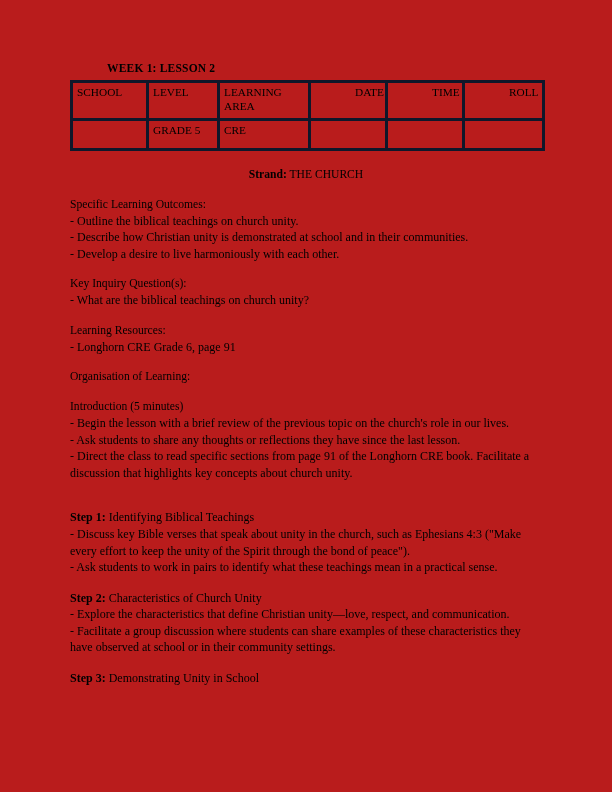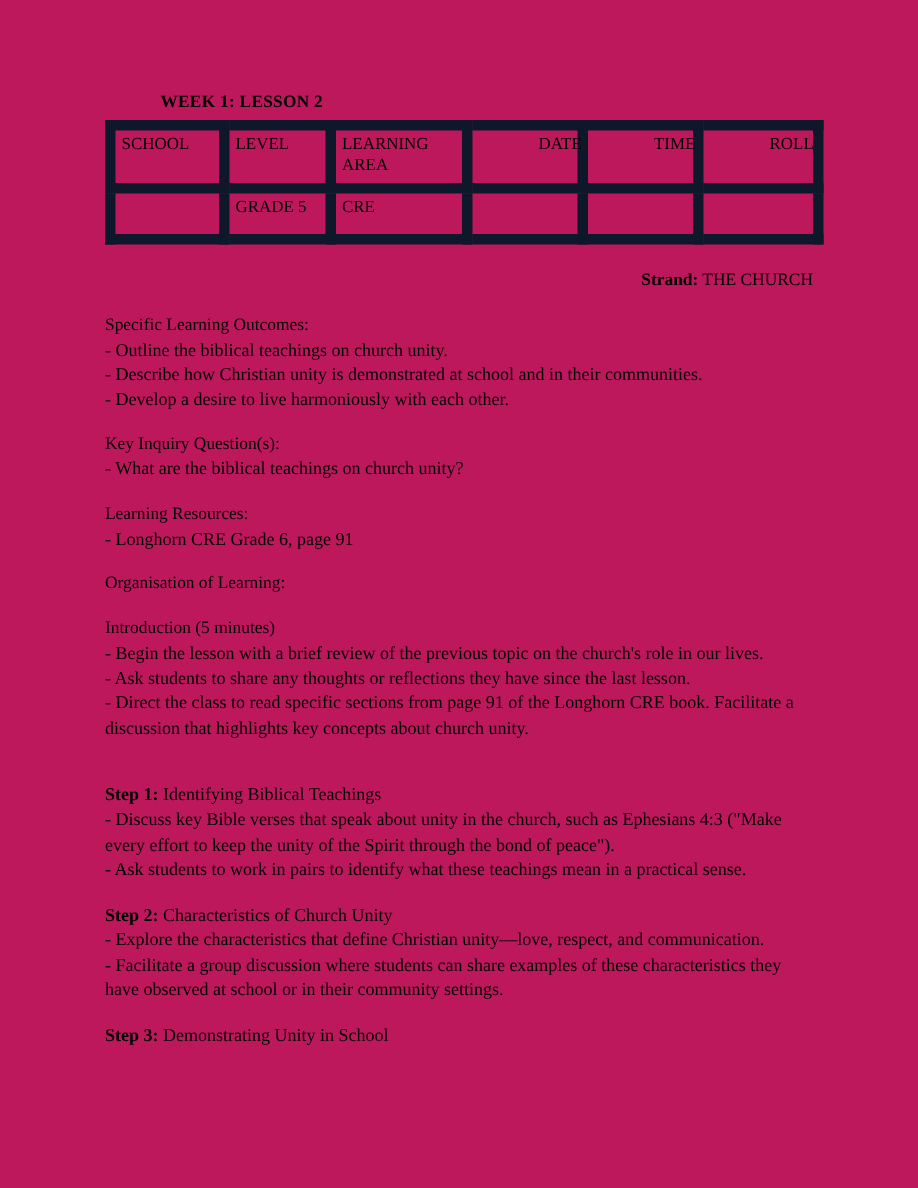--- a/index.html
+++ b/index.html
@@ -4,21 +4,21 @@
 <style>
   html, body {
     margin: 0;
     padding: 0;
     background: #ffffff;
   }
   .page {
     position: relative;
     width: 612px;
     height: 792px;
-    background: #be185d;
+    background: #b91c1c;
     font-family: "Liberation Serif", "DejaVu Serif", serif;
     color: #000000;
     box-sizing: border-box;
     overflow: hidden;
   }
   .content {
     position: absolute;
     left: 70px;
     top: 62px;
     width: 472px;
@@ -31,21 +31,21 @@
     margin-bottom: 5px;
     line-height: 1.1;
   }
   table.info-table {
     border-collapse: collapse;
     width: 472px;
     table-layout: fixed;
     margin-bottom: 16px;
   }
   table.info-table td {
-    border: 7px solid #0f172a;
+    border: 3px solid #0f172a;
     font-size: 11.3px;
     line-height: 1.28;
     padding: 2px 4px 3px 4px;
     vertical-align: top;
     height: 16px;
   }
   table.info-table td.right {
     text-align: right;
     padding-left: 44px;
   }
@@ -59,21 +59,21 @@
   col.c-level  { width: 71px; }
   col.c-area   { width: 91px; }
   col.c-date   { width: 77px; }
   col.c-time   { width: 77px; }
   col.c-roll   { width: 80px; }
 
   .line {
     font-size: 11.6px;
     line-height: 1.38;
     margin: 0;
-    text-align: right;
+    text-align: center;
   }
   .b { font-weight: bold; }
   .spacer-md { height: 14px; }
   .heading {
     font-size: 11.6px;
     font-weight: normal;
     line-height: 1.38;
     margin: 0;
   }
   .para {

